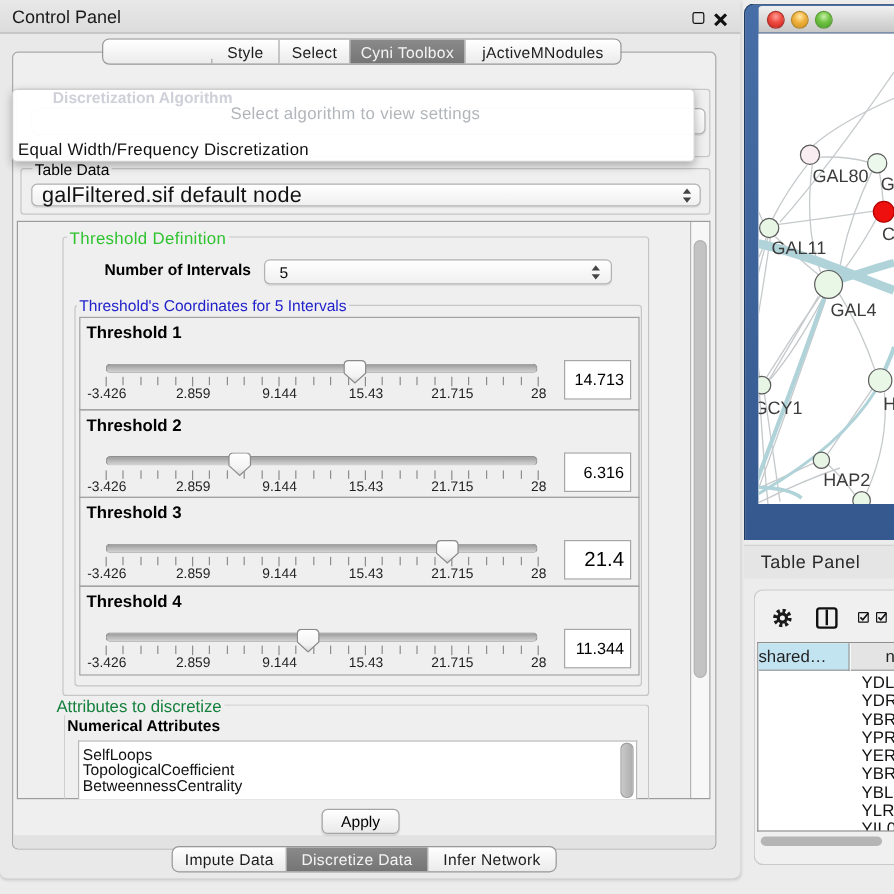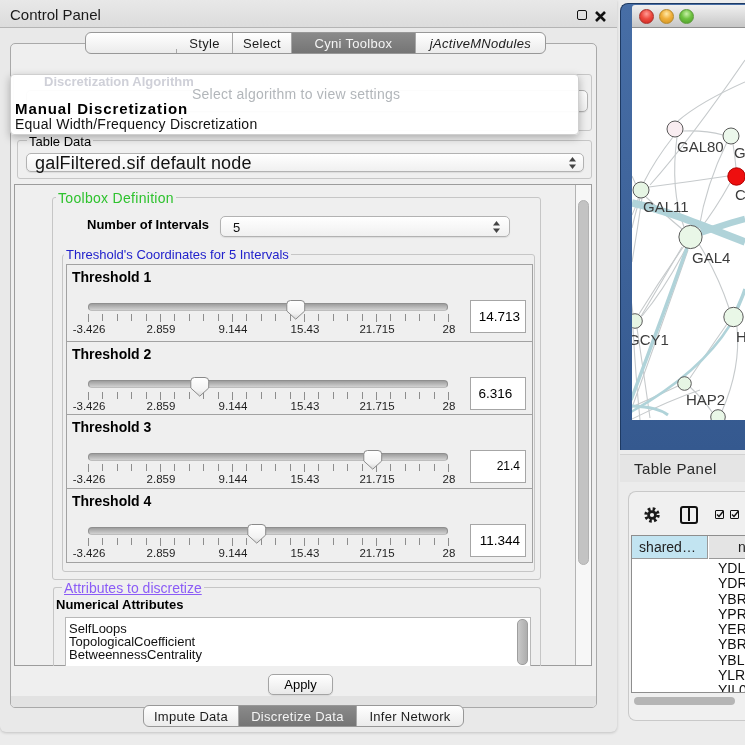--- a/index.html
+++ b/index.html
@@ -55,58 +55,57 @@
 <div class="abs" id="tabpanel-strip"></div>
 <div class="seg" id="toptabs">
   <div class="s" style="width:91px;margin-top:16px;"><svg width="12" height="13" viewBox="0 0 12 13" style="margin-right:4px;">
           <path d="M3 3 L3 10 M3 5 L8 5 M3 9 L8 9" stroke="#777" stroke-width="1" fill="none"></path>
           <circle cx="3" cy="2.5" r="2" fill="#4aa64a"></circle>
           <circle cx="8.5" cy="5" r="2" fill="#4aa64a"></circle>
           <circle cx="8.5" cy="9.5" r="2" fill="#4aa64a"></circle>
         </svg>Network</div>
   <div class="s" style="width:56px;">Style</div>
   <div class="s" style="width:59px;">Select</div>
-  <div class="s sel" style="width:124px;">Cyni Toolbox</div>
-  <div class="s" style="width:129px;font-style:italic;">jActiveMNodules</div>
+  <div class="s sel" style="width:96px;">Cyni Toolbox</div>
+  <div class="s" style="width:129px;">jActiveMNodules</div>
 </div>
 <div class="seg" id="bottabs">
   <div class="s" style="width:95px;">Impute Data</div>
   <div class="s sel" style="width:118px;">Discretize Data</div>
   <div class="s" style="width:106px;">Infer Network</div>
 </div>
 
 <div class="gbox" style="left:13px; top:74px; width:579px; height:57px;"></div>
 <div class="combo" style="left:26px; top:90px; width:562px; height:22px;"></div>
 
 <div class="abs" style="left:10px; top:74px; width:569px; height:61px;
   background:rgba(255,255,255,0.96); border:1px solid #cfcfcf; border-radius:4px;
   box-shadow:0 3px 8px rgba(0,0,0,0.28); z-index:5;"></div>
 <div class="abs" style="z-index:6; left:44px; top:74px; font-size:13px; font-weight:bold; color:#cfd0d8; white-space:nowrap;">Discretization Algorithm</div>
 <div class="abs" style="z-index:6; left:192px; top:86px; font-size:14px; letter-spacing:0.25px; color:#b2b6ba; white-space:nowrap;">Select algorithm to view settings</div>
-<div class="abs" style="z-index:6; left:15px; top:100px; font-size:15px; font-weight:bold; letter-spacing:0.9px; color:#000; white-space:nowrap;">Manual Discretization</div>
 <div class="abs" style="z-index:6; left:15px; top:116px; font-size:14px; letter-spacing:0.25px; color:#111; white-space:nowrap;">Equal Width/Frequency Discretization</div>
 
 <div class="gbox" style="left:17px; top:140px; width:575px; height:39px;"></div>
 <div class="glabel" style="left:27px; top:134px;">Table Data</div>
 <div class="combo" style="left:26px; top:153px; width:558px; height:19px;">
   <div class="txt" style="font-size:18px; letter-spacing:0.2px;">galFiltered.sif default node</div>
   <svg class="arr" style="right:6px;" viewBox="0 0 9 14" width="9" height="14">
         <path d="M4.5 1 L8 5.5 L1 5.5 Z" fill="#444"></path>
         <path d="M4.5 13 L8 8.5 L1 8.5 Z" fill="#444"></path>
       </svg>
 </div>
 
 <div class="abs" style="left:14px; top:184px; width:578px; height:482px; border:1px solid #9c9c9c; background:#efefef;"></div>
 
 <div class="abs" style="left:575px; top:185px; width:16px; height:480px; background:#f7f7f7; border-left:1px solid #b4b4b4;"></div>
 <div class="abs" style="left:578px; top:200px; width:11px; height:365px; border-radius:5.5px;
   background:#c3c3c3; border:1px solid #b2b2b2;"></div>
 
 <div class="gbox" style="left:52px; top:197px; width:489px; height:383px;"></div>
-<div class="glabel" style="left:56px; top:190px; color:#2ec22e; font-size:14px; letter-spacing:0.3px;">Toolbox Definition</div>
+<div class="glabel" style="left:56px; top:190px; color:#2ec22e; font-size:14px; letter-spacing:0.3px;">Threshold Definition</div>
 <div class="abs" style="left:87px; top:217px; font-size:13px; font-weight:bold; color:#000;">Number of Intervals</div>
 <div class="combo" style="left:220px; top:216px; width:290px; height:21px;">
   <div class="txt" style="left:12px;">5</div>
   <svg class="arr" style="right:8px;" viewBox="0 0 9 14" width="9" height="14">
         <path d="M4.5 1 L8 5.5 L1 5.5 Z" fill="#444"></path>
         <path d="M4.5 13 L8 8.5 L1 8.5 Z" fill="#444"></path>
       </svg>
 </div>
 
 <div class="gbox" style="left:62px; top:254px; width:473px; height:318px;"></div>
@@ -196,21 +195,21 @@
 <svg class="abs" style="left:189.8px; top:377.0px;" width="20" height="20" viewBox="0 0 20 20">
       <defs>
         <linearGradient id="th341" x1="0" y1="0" x2="0" y2="1">
           <stop offset="0" stop-color="#ffffff"></stop>
           <stop offset="0.7" stop-color="#f2f2f2"></stop>
           <stop offset="1" stop-color="#d5d5d5"></stop>
         </linearGradient>
       </defs>
       <path d="M4.5 0.5 L15 0.5 Q18.7 0.5 18.7 4.2 L18.7 11 L9.75 19.2 L0.8 11 L0.8 4.2 Q0.8 0.5 4.5 0.5 Z" fill="url(#th341)" stroke="#8a8a8a" stroke-width="1"></path>
     </svg>
-<div class="abs" style="left:470px; top:377px; width:56px; height:33px; background:#fff; border:1px solid #a6a6a6; font-size:13.5px; color:#000; text-align:center; line-height:31px; padding-right:5px;">6.316</div>
+<div class="abs" style="left:470px; top:377px; width:56px; height:33px; background:#fff; border:1px solid #a6a6a6; font-size:13.5px; color:#000; text-align:right; line-height:31px; padding-right:5px;">6.316</div>
 <div class="abs" style="left:66px; top:414px; width:467px; height:75px; border:1px solid #a2a2a2;"></div>
 <div class="abs" style="left:72px; top:419px; font-size:14px; font-weight:bold; color:#000;">Threshold 3</div>
 <div class="abs" style="left:88px; top:452.5px; width:360px; height:8px; border-radius:4px; background:linear-gradient(#9d9d9d,#d2d2d2); border:1px solid #8f8f8f; border-bottom-color:#bdbdbd;"></div>
 <div class="abs" style="left:88.0px; top:464px; width:1px; height:8px; background:#8d8d8d;"></div>
     <div class="abs" style="left:102.4px; top:464px; width:1px; height:6.5px; background:#8d8d8d;"></div>
     <div class="abs" style="left:116.8px; top:464px; width:1px; height:6.5px; background:#8d8d8d;"></div>
     <div class="abs" style="left:131.2px; top:464px; width:1px; height:6.5px; background:#8d8d8d;"></div>
     <div class="abs" style="left:145.6px; top:464px; width:1px; height:6.5px; background:#8d8d8d;"></div>
     <div class="abs" style="left:160.0px; top:464px; width:1px; height:8px; background:#8d8d8d;"></div>
     <div class="abs" style="left:174.4px; top:464px; width:1px; height:6.5px; background:#8d8d8d;"></div>
@@ -242,21 +241,21 @@
 <svg class="abs" style="left:362.6px; top:450.0px;" width="20" height="20" viewBox="0 0 20 20">
       <defs>
         <linearGradient id="th414" x1="0" y1="0" x2="0" y2="1">
           <stop offset="0" stop-color="#ffffff"></stop>
           <stop offset="0.7" stop-color="#f2f2f2"></stop>
           <stop offset="1" stop-color="#d5d5d5"></stop>
         </linearGradient>
       </defs>
       <path d="M4.5 0.5 L15 0.5 Q18.7 0.5 18.7 4.2 L18.7 11 L9.75 19.2 L0.8 11 L0.8 4.2 Q0.8 0.5 4.5 0.5 Z" fill="url(#th414)" stroke="#8a8a8a" stroke-width="1"></path>
     </svg>
-<div class="abs" style="left:470px; top:450px; width:56px; height:33px; background:#fff; border:1px solid #a6a6a6; font-size:12px; color:#000; text-align:right; line-height:31px; padding-right:5px;">21.4</div>
+<div class="abs" style="left:470px; top:450px; width:56px; height:33px; background:#fff; border:1px solid #a6a6a6; font-size:17px; color:#000; text-align:right; line-height:31px; padding-right:5px;">21.4</div>
 <div class="abs" style="left:66px; top:488px; width:467px; height:75px; border:1px solid #a2a2a2;"></div>
 <div class="abs" style="left:72px; top:493px; font-size:14px; font-weight:bold; color:#000;">Threshold 4</div>
 <div class="abs" style="left:88px; top:526.5px; width:360px; height:8px; border-radius:4px; background:linear-gradient(#9d9d9d,#d2d2d2); border:1px solid #8f8f8f; border-bottom-color:#bdbdbd;"></div>
 <div class="abs" style="left:88.0px; top:538px; width:1px; height:8px; background:#8d8d8d;"></div>
     <div class="abs" style="left:102.4px; top:538px; width:1px; height:6.5px; background:#8d8d8d;"></div>
     <div class="abs" style="left:116.8px; top:538px; width:1px; height:6.5px; background:#8d8d8d;"></div>
     <div class="abs" style="left:131.2px; top:538px; width:1px; height:6.5px; background:#8d8d8d;"></div>
     <div class="abs" style="left:145.6px; top:538px; width:1px; height:6.5px; background:#8d8d8d;"></div>
     <div class="abs" style="left:160.0px; top:538px; width:1px; height:8px; background:#8d8d8d;"></div>
     <div class="abs" style="left:174.4px; top:538px; width:1px; height:6.5px; background:#8d8d8d;"></div>
@@ -291,21 +290,21 @@
           <stop offset="0" stop-color="#ffffff"></stop>
           <stop offset="0.7" stop-color="#f2f2f2"></stop>
           <stop offset="1" stop-color="#d5d5d5"></stop>
         </linearGradient>
       </defs>
       <path d="M4.5 0.5 L15 0.5 Q18.7 0.5 18.7 4.2 L18.7 11 L9.75 19.2 L0.8 11 L0.8 4.2 Q0.8 0.5 4.5 0.5 Z" fill="url(#th488)" stroke="#8a8a8a" stroke-width="1"></path>
     </svg>
 <div class="abs" style="left:470px; top:524px; width:56px; height:33px; background:#fff; border:1px solid #a6a6a6; font-size:13.5px; color:#000; text-align:right; line-height:31px; padding-right:5px;">11.344</div>
 
 <div class="gbox" style="left:53px; top:587px; width:488px; height:79px; border-bottom:none; border-radius:3px 3px 0 0;"></div>
-<div class="glabel" style="left:62px; top:580px; color:#8b5cf6; font-size:14px;text-decoration:underline;">Attributes to discretize</div>
+<div class="glabel" style="left:45px; top:580px; color:#15803d; font-size:14px;">Attributes to discretize</div>
 <div class="abs" style="left:56px; top:597px; font-size:13px; font-weight:bold; color:#000;">Numerical Attributes</div>
 <div class="abs" style="left:65px; top:617px; width:466px; height:49px; background:#fff; border:1px solid #b8b8b8; border-bottom:none; overflow:hidden;">
   <div style="position:absolute; left:3px; top:4px; font-size:13px; color:#111; line-height:13.2px;">SelfLoops<br>TopologicalCoefficient<br>BetweennessCentrality</div>
   <div style="position:absolute; right:2px; top:1px; width:11px; height:46px; border-radius:5px; background:linear-gradient(90deg,#c9c9c9,#aeaeae); border:1px solid #9e9e9e;"></div>
 </div>
 
 <div class="abs" style="left:268px; top:674px; width:65px; height:21px; border:1px solid #a4a4a4; border-radius:5px; background:linear-gradient(#ffffff,#e9e9e9); font-size:13px; color:#000; text-align:center; line-height:19px; box-shadow:0 1px 1px rgba(0,0,0,0.1);">Apply</div>
 
 <div class="abs" style="left:620px; top:3px; width:125px; height:447px;
   background:linear-gradient(#476ea6,#35598f); border-radius:8px 0 0 0;
@@ -403,21 +402,21 @@
         <path d="M2 5.5 L4 7.5 L8.5 2" stroke="#111" stroke-width="1.4" fill="none"></path>
       </svg>
 </div>
 <div class="abs" style="left:730px; top:510px; width:9px; height:9px; border:1.4px solid #111; border-radius:1px;">
   <svg width="10" height="10" viewBox="0 0 10 10" style="position:absolute;left:-1px;top:-2.5px;">
         <path d="M2 5.5 L4 7.5 L8.5 2" stroke="#111" stroke-width="1.4" fill="none"></path>
       </svg>
 </div>
 
 <div class="abs" style="left:631px; top:535px; width:114px; height:158px; border:1px solid #8e8e8e; border-right:none; background:#fff; overflow:hidden; font-size:14px; color:#111;">
-  <div style="position:absolute; left:0; top:0; width:76px; height:23px; background:#c2e4f1; border-right:1px solid #9a9a9a; border-bottom:1px solid #9a9a9a; text-align:center; padding-right:4px; line-height:22px; color:#222;">shared…</div>
+  <div style="position:absolute; left:0; top:0; width:76px; height:23px; background:#c2e4f1; border-right:1px solid #9a9a9a; border-bottom:1px solid #9a9a9a; text-align:left; padding-right:4px; line-height:22px; color:#222;">shared…</div>
   <div style="position:absolute; left:77px; top:0; width:40px; height:23px; background:#e4e4e4; border-bottom:1px solid #9a9a9a; line-height:22px; padding-left:29px; color:#222;">na</div>
   <div style="position:absolute; left:86px; top:25px; line-height:15.3px; white-space:pre;">YDL1
 YDR2
 YBR0
 YPR1
 YER0
 YBR0
 YBL0
 YLR3
 YIL0</div>

